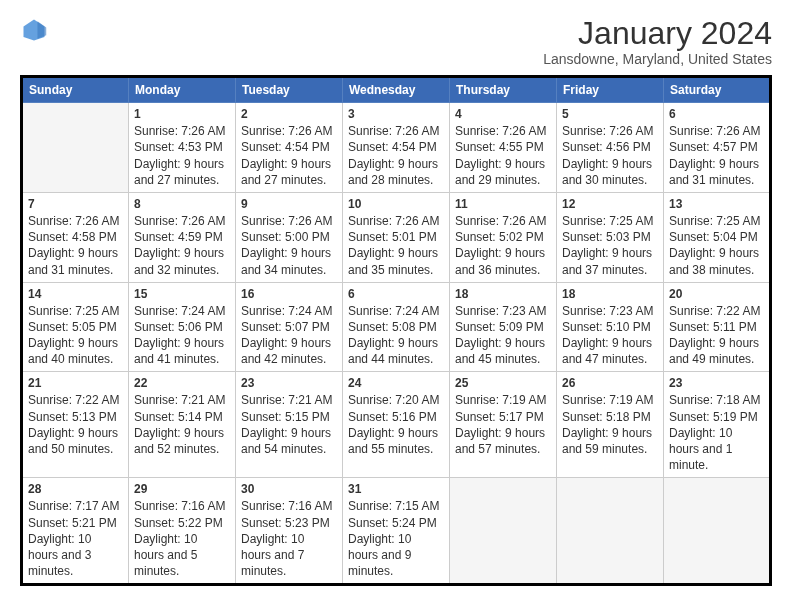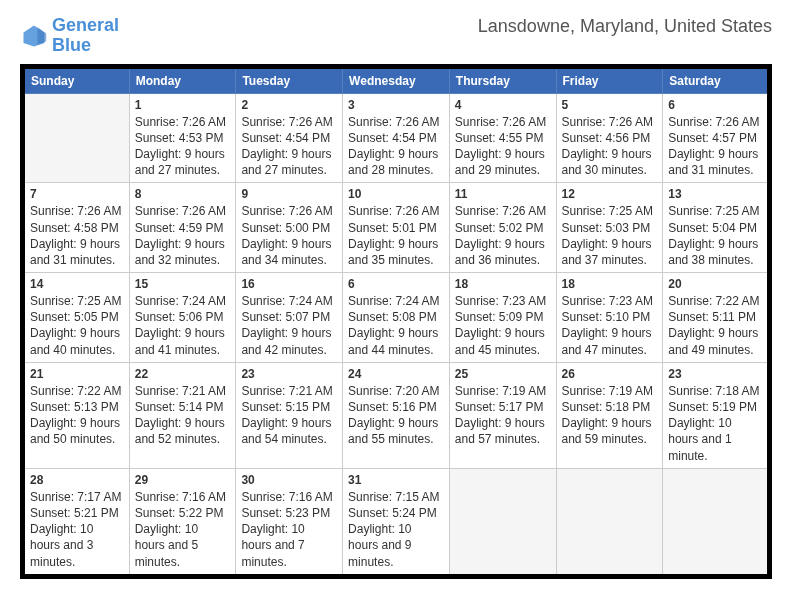--- a/index.html
+++ b/index.html
@@ -43,27 +43,27 @@
     .title-block {
       text-align: right;
     }
     .month-title {
       font-size: 32px;
       font-weight: normal;
       color: #333;
       line-height: 1.1;
     }
     .location {
-      font-size: 18px;
+      font-size: 14px;
       color: #555;
     }
     .calendar {
       width: 100%;
       border-collapse: collapse;
-      border: 5px solid #000000;
+      border: 3px solid #000000;
     }
     .calendar th {
       background: #3a6ab5;
       color: #fff;
       font-size: 12px;
       font-weight: bold;
       padding: 5px 6px;
       text-align: left;
       border: 1px solid #5580c0;
     }
@@ -96,26 +96,23 @@
 </head>
 <body>
 
 <div class="page">
   <div class="header">
     <div class="logo">
       <svg class="logo-icon" viewBox="0 0 32 32">
         <polygon points="16,4 28,12 28,24 16,28 4,24 4,12" fill="#4a90d9" opacity="0.85"></polygon>
         <polygon points="20,6 30,13 30,22 20,26" fill="#3a7abf" opacity="0.6"></polygon>
       </svg>
-      <div class="logo-text">
-        <div><span>General</span></div>
-        <div><span style="color:#4a90d9">Blue</span></div>
-      </div>
     </div>
     <div class="title-block">
+      <div class="month-title">January 2024</div>
       <div class="location">Lansdowne, Maryland, United States</div>
     </div>
   </div>
 
   <table class="calendar">
     <thead>
       <tr>
         <th>Sunday</th>
         <th>Monday</th>
         <th>Tuesday</th>

